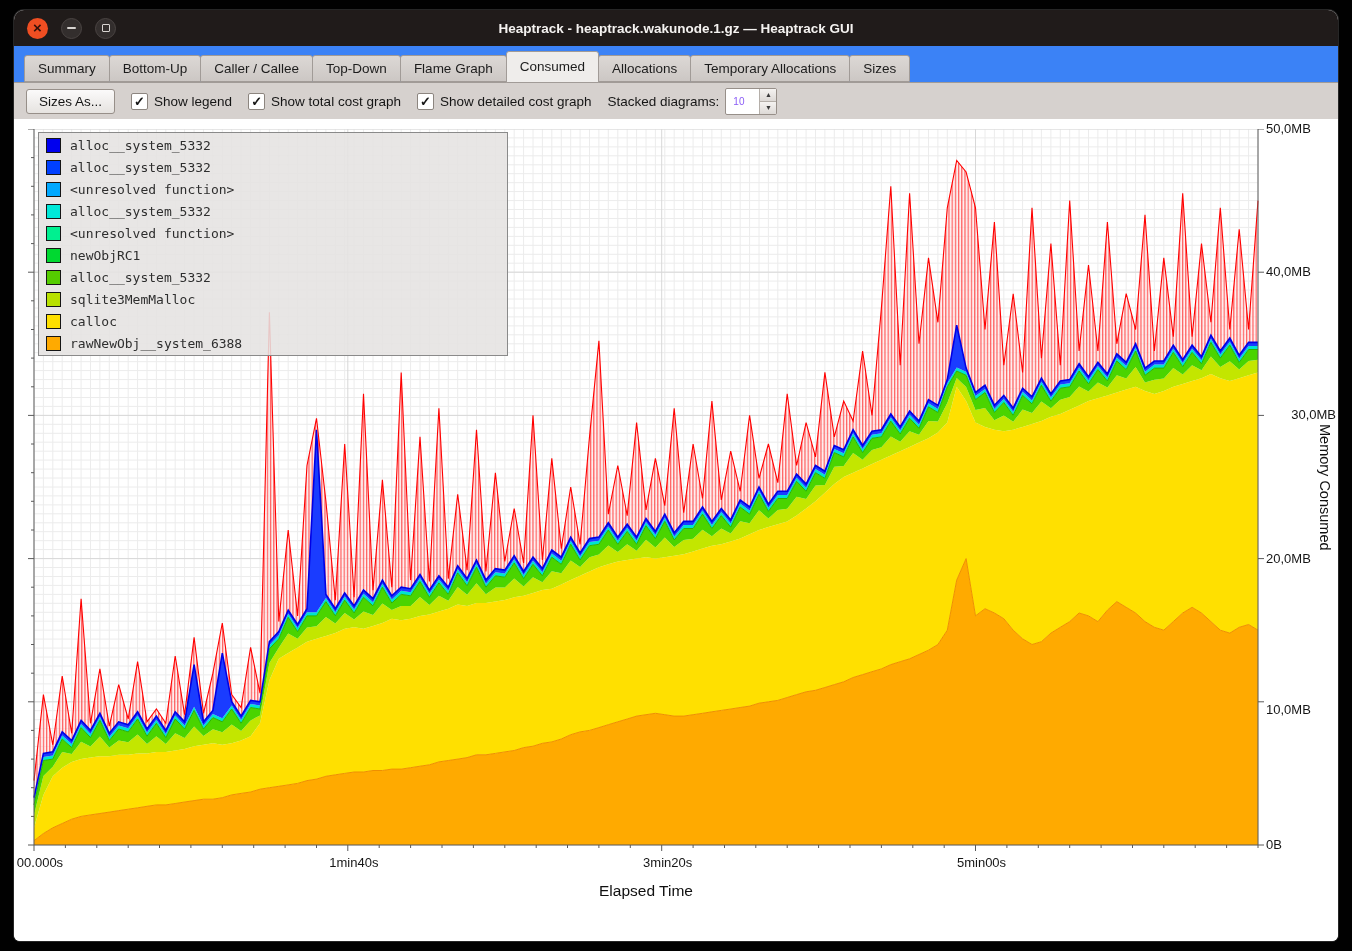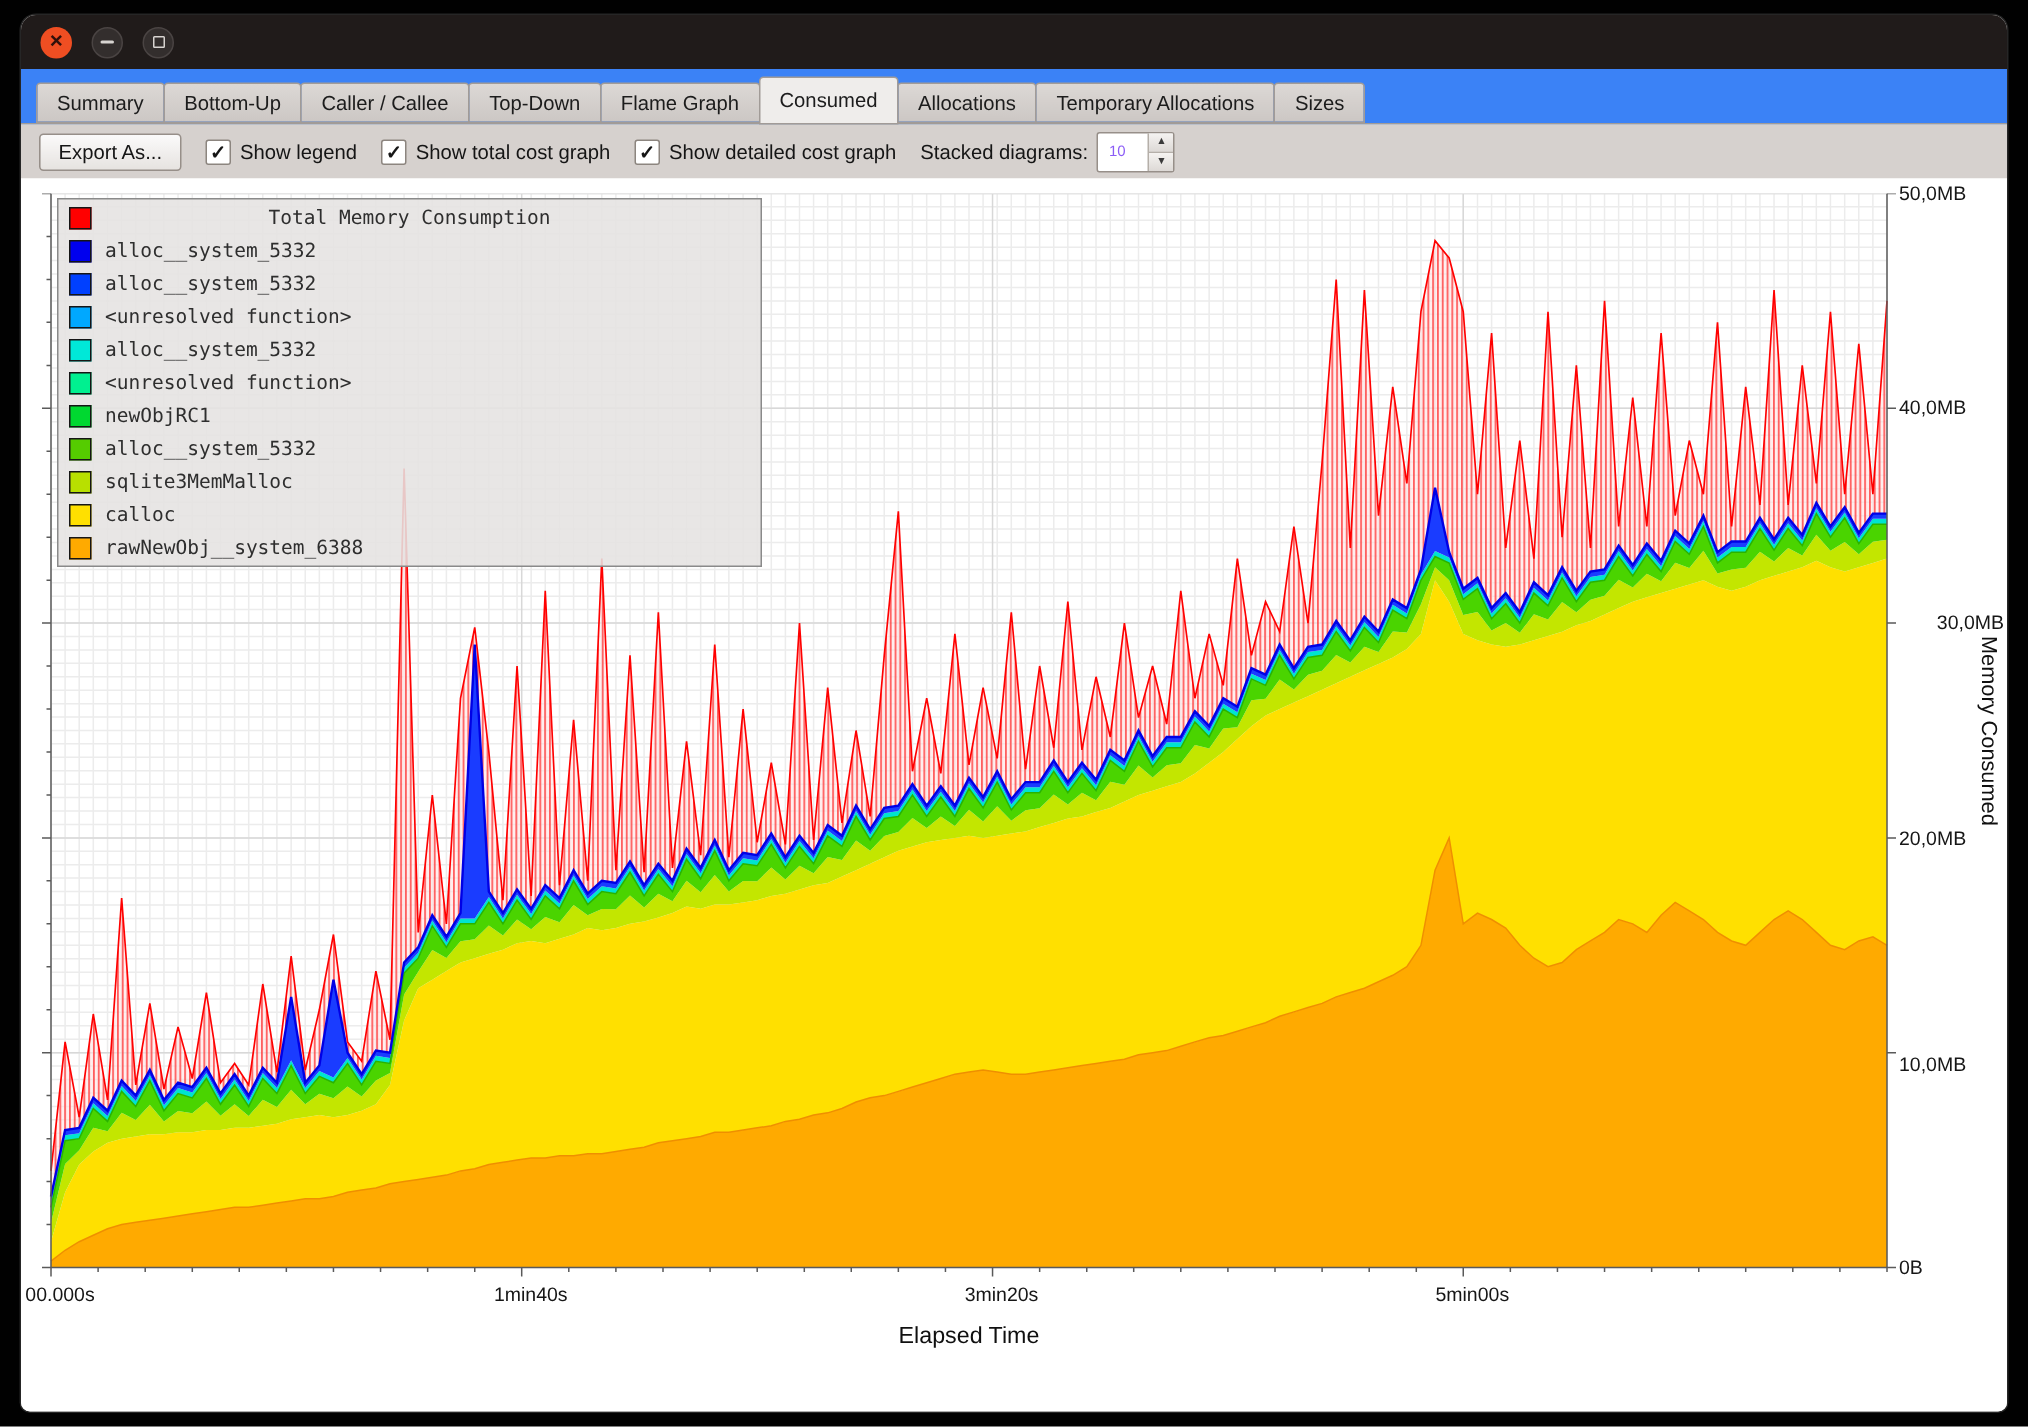--- a/index.html
+++ b/index.html
@@ -66,37 +66,38 @@
       <span class="wbtn close">
         <span class="close-glyph">×</span>
       </span>
       <span class="wbtn plain">
         <span class="min-glyph"></span>
       </span>
       <span class="wbtn plain">
         <span class="max-glyph"></span>
       </span>
     </div>
+    <span class="title-text">Heaptrack - heaptrack.wakunode.1.gz — Heaptrack GUI</span>
   </div>
 
 
   <div class="tabbar">
     <span class="tab">Summary</span>
     <span class="tab">Bottom-Up</span>
     <span class="tab">Caller / Callee</span>
     <span class="tab">Top-Down</span>
     <span class="tab">Flame Graph</span>
     <span class="tab active">Consumed</span>
     <span class="tab">Allocations</span>
     <span class="tab">Temporary Allocations</span>
     <span class="tab">Sizes</span>
   </div>
 
   <div class="toolbar">
-    <button class="btn">Export As...</button>
+    <button class="btn">Sizes As...</button>
     <span class="cb">
       <span class="cb-box">✓</span>
       <span>Show legend</span>
     </span>
     <span class="cb">
       <span class="cb-box">✓</span>
       <span>Show total cost graph</span>
     </span>
     <span class="cb">
       <span class="cb-box">✓</span>
@@ -132,24 +133,20 @@
         <path d="M20.0,672.3L29.4,627.9L38.8,626.5L48.2,606.5L57.7,615.0L67.1,595.0L76.5,605.0L85.9,587.8L95.3,607.9L104.7,596.4L114.2,599.3L123.6,586.4L133.0,603.6L142.4,590.7L151.8,605.0L161.2,586.4L170.6,596.4L180.1,577.8L189.5,596.4L198.9,585.0L208.3,589.3L217.7,576.4L227.1,590.7L236.6,574.9L246.0,576.4L255.4,516.2L264.8,506.2L274.2,484.7L283.6,499.1L293.0,483.3L302.5,483.3L311.9,469.0L321.3,483.3L330.7,467.5L340.1,480.4L349.5,464.7L359.0,473.3L368.4,454.7L377.8,470.4L387.2,461.8L396.6,463.3L406.0,448.9L415.4,464.7L424.9,450.4L434.3,461.8L443.7,440.3L453.1,453.2L462.5,434.6L471.9,454.7L481.4,443.2L490.8,444.6L500.2,430.3L509.6,446.1L519.0,431.7L528.4,443.2L537.8,424.6L547.3,431.7L556.7,411.7L566.1,427.5L575.5,413.1L584.9,411.7L594.3,397.4L603.8,411.7L613.2,398.8L622.6,411.7L632.0,393.1L641.4,406.0L650.8,388.8L660.2,407.4L669.7,395.9L679.1,395.9L688.5,381.6L697.9,395.9L707.3,383.1L716.7,394.5L726.2,374.5L735.6,381.6L745.0,361.6L754.4,378.8L763.8,365.9L773.2,365.9L782.6,348.7L792.1,358.7L801.5,340.1L810.9,345.8L820.3,320.1L829.7,324.3L839.1,304.3L848.6,320.1L858.0,305.7L867.4,304.3L876.8,288.5L886.2,301.4L895.6,285.7L905.0,295.7L914.5,274.2L923.9,280.0L933.3,254.2L942.7,238.4L952.1,242.7L961.5,267.1L971.0,259.9L980.4,280.0L989.8,269.9L999.2,282.8L1008.6,262.8L1018.0,271.4L1027.4,252.7L1036.9,268.5L1046.3,255.6L1055.7,254.2L1065.1,238.4L1074.5,251.3L1083.9,237.0L1093.4,248.5L1102.8,228.4L1112.2,237.0L1121.6,218.4L1131.0,242.7L1140.4,235.6L1149.8,235.6L1159.3,219.8L1168.7,234.1L1178.1,219.8L1187.5,231.3L1196.9,209.8L1206.3,225.5L1215.8,212.7L1225.2,229.8L1234.6,216.9L1244.0,216.9L1244.0,220.5L1234.6,220.5L1225.2,233.4L1215.8,216.2L1206.3,229.1L1196.9,213.4L1187.5,234.8L1178.1,223.4L1168.7,237.7L1159.3,223.4L1149.8,239.1L1140.4,239.1L1131.0,246.3L1121.6,222.0L1112.2,240.6L1102.8,232.0L1093.4,252.0L1083.9,240.6L1074.5,254.9L1065.1,242.0L1055.7,257.8L1046.3,259.2L1036.9,272.1L1027.4,256.3L1018.0,274.9L1008.6,266.4L999.2,286.4L989.8,273.5L980.4,283.5L971.0,263.5L961.5,270.6L952.1,246.3L942.7,242.0L933.3,257.8L923.9,283.5L914.5,277.8L905.0,299.3L895.6,289.3L886.2,305.0L876.8,292.1L867.4,307.9L858.0,309.3L848.6,323.6L839.1,307.9L829.7,327.9L820.3,323.6L810.9,349.4L801.5,343.7L792.1,362.3L782.6,352.3L773.2,369.5L763.8,369.5L754.4,382.3L745.0,365.2L735.6,385.2L726.2,378.0L716.7,398.1L707.3,386.6L697.9,399.5L688.5,385.2L679.1,399.5L669.7,399.5L660.2,411.0L650.8,392.4L641.4,409.6L632.0,396.7L622.6,415.3L613.2,402.4L603.8,415.3L594.3,401.0L584.9,415.3L575.5,416.7L566.1,431.0L556.7,415.3L547.3,435.3L537.8,428.2L528.4,446.8L519.0,435.3L509.6,449.6L500.2,433.9L490.8,448.2L481.4,446.8L471.9,458.2L462.5,438.2L453.1,456.8L443.7,443.9L434.3,465.4L424.9,453.9L415.4,468.3L406.0,452.5L396.6,466.8L387.2,465.4L377.8,474.0L368.4,458.2L359.0,476.9L349.5,468.3L340.1,484.0L330.7,471.1L321.3,486.9L311.9,472.6L302.5,486.9L293.0,486.9L283.6,502.6L274.2,488.3L264.8,509.8L255.4,519.8L246.0,580.0L236.6,578.5L227.1,594.3L217.7,580.0L208.3,592.8L198.9,588.6L189.5,600.0L180.1,581.4L170.6,600.0L161.2,590.0L151.8,608.6L142.4,594.3L133.0,607.2L123.6,590.0L114.2,602.9L104.7,600.0L95.3,611.5L85.9,591.4L76.5,608.6L67.1,598.6L57.7,618.6L48.2,610.0L38.8,630.1L29.4,631.5L20.0,675.9Z" fill="#00e4cf"></path>
         <path d="M20.0,668.7L29.4,624.4L38.8,622.9L48.2,602.9L57.7,611.5L67.1,591.4L76.5,601.4L85.9,584.3L95.3,604.3L104.7,592.8L114.2,595.7L123.6,582.8L133.0,600.0L142.4,587.1L151.8,601.4L161.2,582.8L170.6,592.8L180.1,535.6L189.5,592.8L198.9,581.4L208.3,524.1L217.7,572.8L227.1,587.1L236.6,571.4L246.0,572.8L255.4,512.7L264.8,502.6L274.2,481.2L283.6,495.5L293.0,479.7L302.5,300.7L311.9,465.4L321.3,479.7L330.7,464.0L340.1,476.9L349.5,461.1L359.0,469.7L368.4,451.1L377.8,466.8L387.2,458.2L396.6,459.7L406.0,445.4L415.4,461.1L424.9,446.8L434.3,458.2L443.7,436.8L453.1,449.6L462.5,431.0L471.9,451.1L481.4,439.6L490.8,441.1L500.2,426.7L509.6,442.5L519.0,428.2L528.4,439.6L537.8,421.0L547.3,428.2L556.7,408.1L566.1,423.9L575.5,409.6L584.9,408.1L594.3,393.8L603.8,408.1L613.2,395.2L622.6,408.1L632.0,389.5L641.4,402.4L650.8,385.2L660.2,403.8L669.7,392.4L679.1,392.4L688.5,378.0L697.9,392.4L707.3,379.5L716.7,390.9L726.2,370.9L735.6,378.0L745.0,358.0L754.4,375.2L763.8,362.3L773.2,362.3L782.6,345.1L792.1,355.1L801.5,336.5L810.9,342.2L820.3,316.5L829.7,320.8L839.1,300.7L848.6,316.5L858.0,302.2L867.4,300.7L876.8,285.0L886.2,297.9L895.6,282.1L905.0,292.1L914.5,270.6L923.9,276.4L933.3,250.6L942.7,196.2L952.1,239.1L961.5,263.5L971.0,256.3L980.4,276.4L989.8,266.4L999.2,279.2L1008.6,259.2L1018.0,267.8L1027.4,249.2L1036.9,264.9L1046.3,252.0L1055.7,250.6L1065.1,234.8L1074.5,247.7L1083.9,233.4L1093.4,244.9L1102.8,224.8L1112.2,233.4L1121.6,214.8L1131.0,239.1L1140.4,232.0L1149.8,232.0L1159.3,216.2L1168.7,230.6L1178.1,216.2L1187.5,227.7L1196.9,206.2L1206.3,222.0L1215.8,209.1L1225.2,226.3L1234.6,213.4L1244.0,213.4L1244.0,216.9L1234.6,216.9L1225.2,229.8L1215.8,212.7L1206.3,225.5L1196.9,209.8L1187.5,231.3L1178.1,219.8L1168.7,234.1L1159.3,219.8L1149.8,235.6L1140.4,235.6L1131.0,242.7L1121.6,218.4L1112.2,237.0L1102.8,228.4L1093.4,248.5L1083.9,237.0L1074.5,251.3L1065.1,238.4L1055.7,254.2L1046.3,255.6L1036.9,268.5L1027.4,252.7L1018.0,271.4L1008.6,262.8L999.2,282.8L989.8,269.9L980.4,280.0L971.0,259.9L961.5,267.1L952.1,242.7L942.7,238.4L933.3,254.2L923.9,280.0L914.5,274.2L905.0,295.7L895.6,285.7L886.2,301.4L876.8,288.5L867.4,304.3L858.0,305.7L848.6,320.1L839.1,304.3L829.7,324.3L820.3,320.1L810.9,345.8L801.5,340.1L792.1,358.7L782.6,348.7L773.2,365.9L763.8,365.9L754.4,378.8L745.0,361.6L735.6,381.6L726.2,374.5L716.7,394.5L707.3,383.1L697.9,395.9L688.5,381.6L679.1,395.9L669.7,395.9L660.2,407.4L650.8,388.8L641.4,406.0L632.0,393.1L622.6,411.7L613.2,398.8L603.8,411.7L594.3,397.4L584.9,411.7L575.5,413.1L566.1,427.5L556.7,411.7L547.3,431.7L537.8,424.6L528.4,443.2L519.0,431.7L509.6,446.1L500.2,430.3L490.8,444.6L481.4,443.2L471.9,454.7L462.5,434.6L453.1,453.2L443.7,440.3L434.3,461.8L424.9,450.4L415.4,464.7L406.0,448.9L396.6,463.3L387.2,461.8L377.8,470.4L368.4,454.7L359.0,473.3L349.5,464.7L340.1,480.4L330.7,467.5L321.3,483.3L311.9,469.0L302.5,483.3L293.0,483.3L283.6,499.1L274.2,484.7L264.8,506.2L255.4,516.2L246.0,576.4L236.6,574.9L227.1,590.7L217.7,576.4L208.3,589.3L198.9,585.0L189.5,596.4L180.1,577.8L170.6,596.4L161.2,586.4L151.8,605.0L142.4,590.7L133.0,603.6L123.6,586.4L114.2,599.3L104.7,596.4L95.3,607.9L85.9,587.8L76.5,605.0L67.1,595.0L57.7,615.0L48.2,606.5L38.8,626.5L29.4,627.9L20.0,672.3Z" fill="#1a3cff"></path>
         <path d="M20.0,711.7L29.4,704.5L38.8,698.8L48.2,694.5L57.7,690.2L67.1,687.4L76.5,685.9L85.9,684.5L95.3,683.1L104.7,681.6L114.2,680.2L123.6,678.8L133.0,677.3L142.4,675.9L151.8,675.9L161.2,674.5L170.6,673.0L180.1,671.6L189.5,670.2L198.9,670.2L208.3,668.7L217.7,665.9L227.1,664.4L236.6,663.0L246.0,660.2L255.4,658.7L264.8,657.3L274.2,655.9L283.6,654.4L293.0,651.6L302.5,650.1L311.9,647.3L321.3,645.8L330.7,644.4L340.1,643.0L349.5,643.0L359.0,641.5L368.4,641.5L377.8,640.1L387.2,640.1L396.6,638.7L406.0,637.2L415.4,635.8L424.9,632.9L434.3,631.5L443.7,630.1L453.1,628.6L462.5,625.8L471.9,625.8L481.4,624.4L490.8,622.9L500.2,621.5L509.6,618.6L519.0,617.2L528.4,614.3L537.8,612.9L547.3,610.0L556.7,605.7L566.1,602.9L575.5,601.4L584.9,598.6L594.3,595.7L603.8,592.8L613.2,590.0L622.6,587.1L632.0,585.7L641.4,584.3L650.8,585.7L660.2,587.1L669.7,587.1L679.1,585.7L688.5,584.3L697.9,582.8L707.3,581.4L716.7,580.0L726.2,578.5L735.6,577.1L745.0,574.2L754.4,572.8L763.8,571.4L773.2,568.5L782.6,565.6L792.1,562.8L801.5,561.3L810.9,558.5L820.3,555.6L829.7,552.8L839.1,548.5L848.6,545.6L858.0,542.7L867.4,539.9L876.8,535.6L886.2,532.7L895.6,529.8L905.0,525.5L914.5,521.2L923.9,515.5L933.3,501.2L942.7,451.1L952.1,429.6L961.5,486.9L971.0,479.7L980.4,484.0L989.8,489.7L999.2,501.2L1008.6,509.8L1018.0,515.5L1027.4,512.7L1036.9,504.1L1046.3,498.3L1055.7,492.6L1065.1,484.0L1074.5,486.9L1083.9,492.6L1093.4,481.2L1102.8,472.6L1112.2,478.3L1121.6,484.0L1131.0,492.6L1140.4,498.3L1149.8,501.2L1159.3,492.6L1168.7,484.0L1178.1,478.3L1187.5,484.0L1196.9,492.6L1206.3,501.2L1215.8,504.1L1225.2,498.3L1234.6,495.5L1244.0,501.2" stroke="#ef8f00" stroke-width="1" fill="none"></path>
         <path d="M20.0,675.9L29.4,631.5L38.8,630.1L48.2,610.0L57.7,618.6L67.1,598.6L76.5,608.6L85.9,591.4L95.3,611.5L104.7,600.0L114.2,602.9L123.6,590.0L133.0,607.2L142.4,594.3L151.8,608.6L161.2,590.0L170.6,600.0L180.1,581.4L189.5,600.0L198.9,588.6L208.3,592.8L217.7,580.0L227.1,594.3L236.6,578.5L246.0,580.0L255.4,519.8L264.8,509.8L274.2,488.3L283.6,502.6L293.0,486.9L302.5,486.9L311.9,472.6L321.3,486.9L330.7,471.1L340.1,484.0L349.5,468.3L359.0,476.9L368.4,458.2L377.8,474.0L387.2,465.4L396.6,466.8L406.0,452.5L415.4,468.3L424.9,453.9L434.3,465.4L443.7,443.9L453.1,456.8L462.5,438.2L471.9,458.2L481.4,446.8L490.8,448.2L500.2,433.9L509.6,449.6L519.0,435.3L528.4,446.8L537.8,428.2L547.3,435.3L556.7,415.3L566.1,431.0L575.5,416.7L584.9,415.3L594.3,401.0L603.8,415.3L613.2,402.4L622.6,415.3L632.0,396.7L641.4,409.6L650.8,392.4L660.2,411.0L669.7,399.5L679.1,399.5L688.5,385.2L697.9,399.5L707.3,386.6L716.7,398.1L726.2,378.0L735.6,385.2L745.0,365.2L754.4,382.3L763.8,369.5L773.2,369.5L782.6,352.3L792.1,362.3L801.5,343.7L810.9,349.4L820.3,323.6L829.7,327.9L839.1,307.9L848.6,323.6L858.0,309.3L867.4,307.9L876.8,292.1L886.2,305.0L895.6,289.3L905.0,299.3L914.5,277.8L923.9,283.5L933.3,257.8L942.7,242.0L952.1,246.3L961.5,270.6L971.0,263.5L980.4,283.5L989.8,273.5L999.2,286.4L1008.6,266.4L1018.0,274.9L1027.4,256.3L1036.9,272.1L1046.3,259.2L1055.7,257.8L1065.1,242.0L1074.5,254.9L1083.9,240.6L1093.4,252.0L1102.8,232.0L1112.2,240.6L1121.6,222.0L1131.0,246.3L1140.4,239.1L1149.8,239.1L1159.3,223.4L1168.7,237.7L1178.1,223.4L1187.5,234.8L1196.9,213.4L1206.3,229.1L1215.8,216.2L1225.2,233.4L1234.6,220.5L1244.0,220.5" stroke="#2ab300" stroke-width="1" fill="none"></path>
         <path d="M20.0,668.7L29.4,624.4L38.8,622.9L48.2,602.9L57.7,611.5L67.1,591.4L76.5,601.4L85.9,584.3L95.3,604.3L104.7,592.8L114.2,595.7L123.6,582.8L133.0,600.0L142.4,587.1L151.8,601.4L161.2,582.8L170.6,592.8L180.1,535.6L189.5,592.8L198.9,581.4L208.3,524.1L217.7,572.8L227.1,587.1L236.6,571.4L246.0,572.8L255.4,512.7L264.8,502.6L274.2,481.2L283.6,495.5L293.0,479.7L302.5,300.7L311.9,465.4L321.3,479.7L330.7,464.0L340.1,476.9L349.5,461.1L359.0,469.7L368.4,451.1L377.8,466.8L387.2,458.2L396.6,459.7L406.0,445.4L415.4,461.1L424.9,446.8L434.3,458.2L443.7,436.8L453.1,449.6L462.5,431.0L471.9,451.1L481.4,439.6L490.8,441.1L500.2,426.7L509.6,442.5L519.0,428.2L528.4,439.6L537.8,421.0L547.3,428.2L556.7,408.1L566.1,423.9L575.5,409.6L584.9,408.1L594.3,393.8L603.8,408.1L613.2,395.2L622.6,408.1L632.0,389.5L641.4,402.4L650.8,385.2L660.2,403.8L669.7,392.4L679.1,392.4L688.5,378.0L697.9,392.4L707.3,379.5L716.7,390.9L726.2,370.9L735.6,378.0L745.0,358.0L754.4,375.2L763.8,362.3L773.2,362.3L782.6,345.1L792.1,355.1L801.5,336.5L810.9,342.2L820.3,316.5L829.7,320.8L839.1,300.7L848.6,316.5L858.0,302.2L867.4,300.7L876.8,285.0L886.2,297.9L895.6,282.1L905.0,292.1L914.5,270.6L923.9,276.4L933.3,250.6L942.7,196.2L952.1,239.1L961.5,263.5L971.0,256.3L980.4,276.4L989.8,266.4L999.2,279.2L1008.6,259.2L1018.0,267.8L1027.4,249.2L1036.9,264.9L1046.3,252.0L1055.7,250.6L1065.1,234.8L1074.5,247.7L1083.9,233.4L1093.4,244.9L1102.8,224.8L1112.2,233.4L1121.6,214.8L1131.0,239.1L1140.4,232.0L1149.8,232.0L1159.3,216.2L1168.7,230.6L1178.1,216.2L1187.5,227.7L1196.9,206.2L1206.3,222.0L1215.8,209.1L1225.2,226.3L1234.6,213.4L1244.0,213.4" stroke="#0000e6" stroke-width="1.6" fill="none"></path>
         <path d="M20.0,651.6L29.4,565.6L38.8,615.8L48.2,547.0L57.7,604.3L67.1,469.7L76.5,594.3L85.9,539.9L95.3,597.1L104.7,555.6L114.2,590.0L123.6,532.7L133.0,592.8L142.4,580.0L151.8,594.3L161.2,527.0L170.6,585.7L180.1,508.4L189.5,584.3L198.9,544.2L208.3,494.0L217.7,565.6L227.1,578.5L236.6,518.4L246.0,564.2L255.4,183.3L264.8,492.6L274.2,401.0L283.6,486.9L293.0,336.5L302.5,289.3L311.9,372.3L321.3,471.1L330.7,315.0L340.1,468.3L349.5,264.9L359.0,461.1L368.4,350.8L377.8,458.2L387.2,243.4L396.6,451.1L406.0,307.9L415.4,452.5L424.9,279.2L434.3,449.6L443.7,365.2L453.1,441.1L462.5,300.7L471.9,442.5L481.4,343.7L490.8,432.5L500.2,379.5L509.6,433.9L519.0,286.4L528.4,431.0L537.8,329.4L547.3,419.6L556.7,358.0L566.1,415.3L575.5,307.9L584.9,211.9L594.3,385.2L603.8,336.5L613.2,386.6L622.6,293.6L632.0,380.9L641.4,329.4L650.8,376.6L660.2,279.2L669.7,383.8L679.1,315.0L688.5,369.5L697.9,272.1L707.3,370.9L716.7,322.2L726.2,362.3L735.6,286.4L745.0,349.4L754.4,315.0L763.8,353.7L773.2,264.9L782.6,336.5L792.1,293.6L801.5,327.9L810.9,243.4L820.3,307.9L829.7,272.1L839.1,292.1L848.6,222.0L858.0,286.4L867.4,179.0L876.8,57.3L886.2,236.3L895.6,64.4L905.0,214.8L914.5,128.9L923.9,193.3L933.3,78.8L942.7,31.5L952.1,43.0L961.5,78.8L971.0,200.5L980.4,93.1L989.8,236.3L999.2,164.7L1008.6,243.4L1018.0,78.8L1027.4,229.1L1036.9,114.6L1046.3,236.3L1055.7,71.6L1065.1,222.0L1074.5,136.0L1083.9,222.0L1093.4,93.1L1102.8,214.8L1112.2,164.7L1121.6,200.5L1131.0,85.9L1140.4,222.0L1149.8,128.9L1159.3,207.6L1168.7,64.4L1178.1,207.6L1187.5,114.6L1196.9,193.3L1206.3,78.8L1215.8,200.5L1225.2,100.2L1234.6,200.5L1244.0,71.6" stroke="#ff0000" stroke-width="1.1" fill="none"></path>
         <path d="M20,0V716M20,716H1244M1244,0V716" stroke="#5a5a5a" stroke-width="1" fill="none"></path>
         <path d="M20.0,716v6M51.4,716v3M82.8,716v3M114.2,716v3M145.5,716v3M176.9,716v3M208.3,716v3M239.7,716v3M271.1,716v3M302.5,716v3M333.8,716v6M365.2,716v3M396.6,716v3M428.0,716v3M459.4,716v3M490.8,716v3M522.2,716v3M553.5,716v3M584.9,716v3M616.3,716v3M647.7,716v6M679.1,716v3M710.5,716v3M741.8,716v3M773.2,716v3M804.6,716v3M836.0,716v3M867.4,716v3M898.8,716v3M930.2,716v3M961.5,716v6M992.9,716v3M1024.3,716v3M1055.7,716v3M1087.1,716v3M1118.5,716v3M1149.8,716v3M1181.2,716v3M1212.6,716v3M1244.0,716v3M20,716.0h-6M20,687.4h-3M20,658.7h-3M20,630.1h-3M20,601.4h-3M20,572.8h-6M20,544.2h-3M20,515.5h-3M20,486.9h-3M20,458.2h-3M20,429.6h-6M20,401.0h-3M20,372.3h-3M20,343.7h-3M20,315.0h-3M20,286.4h-6M20,257.8h-3M20,229.1h-3M20,200.5h-3M20,171.8h-3M20,143.2h-6M20,114.6h-3M20,85.9h-3M20,57.3h-3M20,28.6h-3M20,0.0h-6M1244,716.0h6M1244,572.8h6M1244,429.6h6M1244,286.4h6M1244,143.2h6M1244,0.0h6" stroke="#5a5a5a" stroke-width="1" fill="none"></path>
       </svg>
     <div class="legend" id="legend">
-        <div class="lrow title">
-          <span class="lswatch" style="background: rgb(255, 0, 0);"></span>
-          <span class="llabel">Total Memory Consumption</span>
-        </div>
         <div class="lrow">
           <span class="lswatch" style="background: rgb(0, 0, 238);"></span>
           <span class="llabel">alloc__system_5332</span>
         </div>
         <div class="lrow">
           <span class="lswatch" style="background: rgb(0, 64, 255);"></span>
           <span class="llabel">alloc__system_5332</span>
         </div>
         <div class="lrow">
           <span class="lswatch" style="background: rgb(0, 168, 255);"></span>

